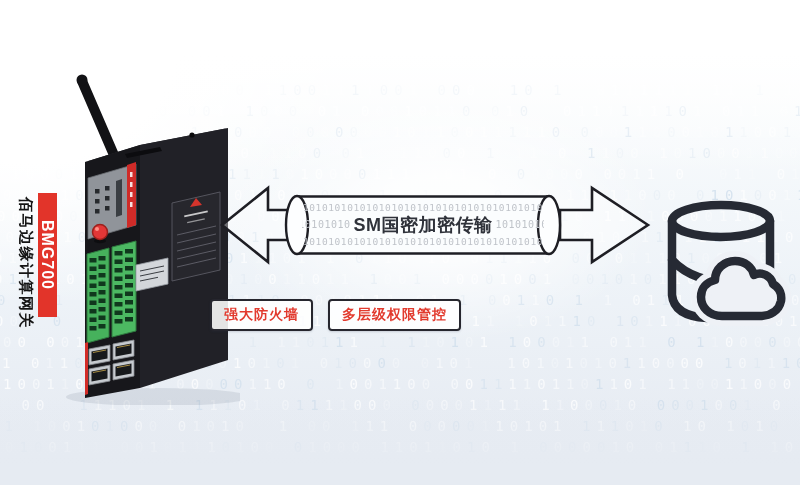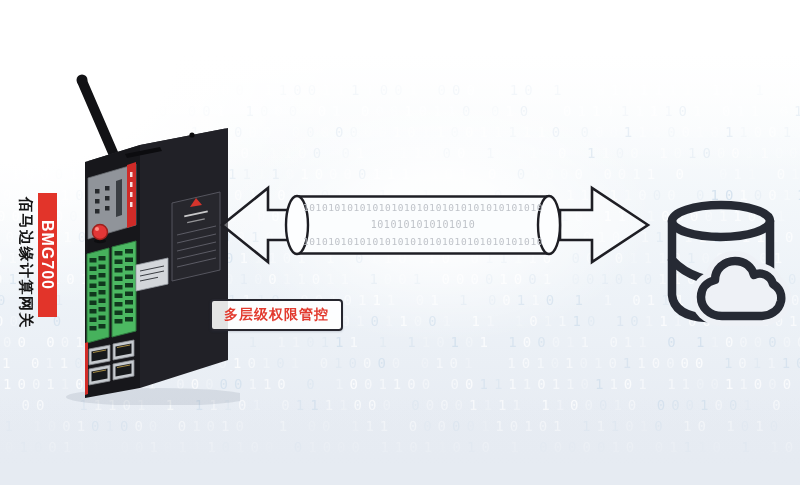--- a/index.html
+++ b/index.html
@@ -240,26 +240,28 @@
     <line x1="87" y1="21.5" x2="339" y2="21.5" stroke="#1e1e24" stroke-width="2.4"></line>
     <line x1="87" y1="78.5" x2="339" y2="78.5" stroke="#1e1e24" stroke-width="2.4"></line>
     <ellipse cx="339" cy="50" rx="11" ry="29" fill="#fdfeff" stroke="#1e1e24" stroke-width="2.4"></ellipse>
     <ellipse cx="87" cy="50" rx="11" ry="29" fill="#fdfeff" stroke="#1e1e24" stroke-width="2.4"></ellipse>
   </svg>
 
   <div id="pipe-text">
     <div class="binary-row">10101010101010101010101010101010101010</div>
     <div class="pipe-mid">
       <span class="pipe-side">10101010</span>
+      <span class="pipe-title">SM国密加密传输</span>
       <span class="pipe-side">10101010</span>
     </div>
     <div class="binary-row">10101010101010101010101010101010101010</div>
   </div>
 
   <div id="feature-row">
+    <div class="feature-box">强大防火墙</div>
     <div class="feature-box">多层级权限管控</div>
   </div>
 
   <svg id="cloud-db-icon" viewBox="0 0 140 140">
     <g stroke="#262a34" stroke-width="8.5" fill="none" stroke-linecap="round" stroke-linejoin="round">
       <ellipse cx="66" cy="31" rx="49" ry="16"></ellipse>
       <path d="M17,31 L17,105 Q19,126 52,128"></path>
       <path d="M17,70 Q40,95 90,93"></path>
       <path d="M115,31 L115,86"></path>
     </g>

